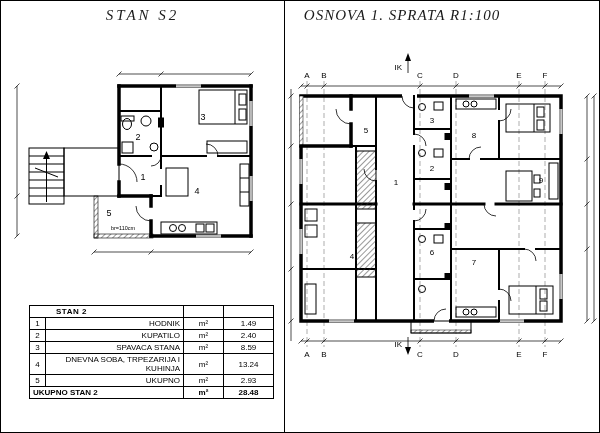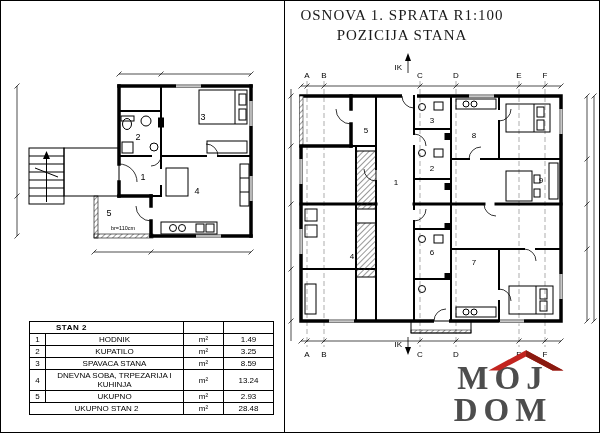--- a/index.html
+++ b/index.html
@@ -4,53 +4,53 @@
 <style>
   * { margin:0; padding:0; box-sizing:border-box; }
   html,body { width:600px; height:433px; overflow:hidden; background:#fff; }
   body { font-family:"Liberation Serif", serif; color:#111; }
   .sheet { position:relative; width:600px; height:433px; background:#fff; border:1px solid #000; overflow:hidden; }
   .divider-v { position:absolute; left:283px; top:0; width:1px; height:433px; background:#000; }
 
   .left-title { position:absolute; left:0; top:6px; width:283px; text-align:center;
     font-style:italic; font-size:15px; letter-spacing:3px; color:#1a1a1a; }
   .right-title { position:absolute; left:291px; top:5px; width:220px; text-align:center;
-    font-size:15px; letter-spacing:1px; line-height:1.3; color:#1a1a1a; }
+    font-style:italic; font-size:15px; letter-spacing:1px; line-height:1.3; color:#1a1a1a; }
 
   svg.small-plan { position:absolute; left:10px; top:55px; }
   svg.large-plan { position:absolute; left:283px; top:48px; }
   svg text { font-family:"Liberation Sans", sans-serif; fill:#000; }
   .rn { font-size:9px; }
   .gl { font-size:8px; }
   .tiny { font-size:5.5px; }
 
-  table.area-table { position:absolute; left:28px; top:320px; border-collapse:collapse;
+  table.area-table { position:absolute; left:28px; top:304px; border-collapse:collapse;
     font-family:"Liberation Sans", sans-serif; font-size:8px; color:#000; background:#fff; }
   .area-table td { border:1px solid #000; padding:1px 3px; vertical-align:middle; }
   .area-table .th { font-weight:bold; padding-left:26px; letter-spacing:0.5px; }
   .c-num { width:16px; text-align:center; }
-  .c-name { width:138px; text-align:center; }
+  .c-name { width:138px; text-align:right; }
   .c-unit { width:40px; text-align:center; }
   .c-area { width:50px; text-align:center; }
-  .total td { font-weight:normal;text-align:center; }
+  .total td { font-weight:bold; }
 
   .logo { position:absolute; right:16px; bottom:5px; width:160px; height:80px; padding-top:15px;
     text-align:center; font-family:"Liberation Serif", serif; }
   .logo-line { font-size:33px; font-weight:bold; color:#4d4d4d; letter-spacing:6px; line-height:0.97; }
   .roof { position:absolute; top:0; right:18px; width:78px; height:25px; }
 </style>
 </head>
 <body>
 
 <div class="sheet">
   <div class="divider-v"></div>
 
+  <div class="left-title">STAN S2</div>
   <div class="right-title">
     <div>OSNOVA 1. SPRATA R1:100</div>
-    <div>POZICIJA STANA</div>
   </div>
 
   <svg class="small-plan" width="265" height="255" viewBox="0 0 265 255">
     <defs>
       <pattern id="hatchA" width="4" height="4" patternUnits="userSpaceOnUse" patternTransform="rotate(45)">
         <line x1="0" y1="0" x2="0" y2="4" stroke="#333" stroke-width="1"></line>
       </pattern>
     </defs>
 
     <g stroke="#000" stroke-width="1" fill="none">
@@ -392,21 +392,21 @@
       <tr>
         <td class="c-num">1</td>
         <td class="c-name">HODNIK</td>
         <td class="c-unit">m²</td>
         <td class="c-area">1.49</td>
       </tr>
       <tr>
         <td class="c-num">2</td>
         <td class="c-name">KUPATILO</td>
         <td class="c-unit">m²</td>
-        <td class="c-area">3.25</td>
+        <td class="c-area">2.40</td>
       </tr>
       <tr>
         <td class="c-num">3</td>
         <td class="c-name">SPAVACA STANA</td>
         <td class="c-unit">m²</td>
         <td class="c-area">8.59</td>
       </tr>
       <tr>
         <td class="c-num">4</td>
         <td class="c-name">DNEVNA SOBA, TRPEZARIJA I KUHINJA</td>
@@ -420,21 +420,13 @@
         <td class="c-area">2.93</td>
       </tr>
       <tr class="total">
         <td colspan="2">UKUPNO STAN 2</td>
         <td class="c-unit">m²</td>
         <td class="c-area">28.48</td>
       </tr>
     </tbody>
   </table>
 
-  <div class="logo">
-    <svg class="roof" viewBox="0 0 100 32">
-      <polygon points="2,30 50,4 98,30 84,30 50,12 16,30" fill="#c2241f"></polygon>
-      <polygon points="50,4 98,30 84,30 50,12" fill="#8a1a10"></polygon>
-    </svg>
-    <div class="logo-line">MOJ</div>
-    <div class="logo-line">DOM</div>
-  </div>
 </div>
 
 </body></html>

